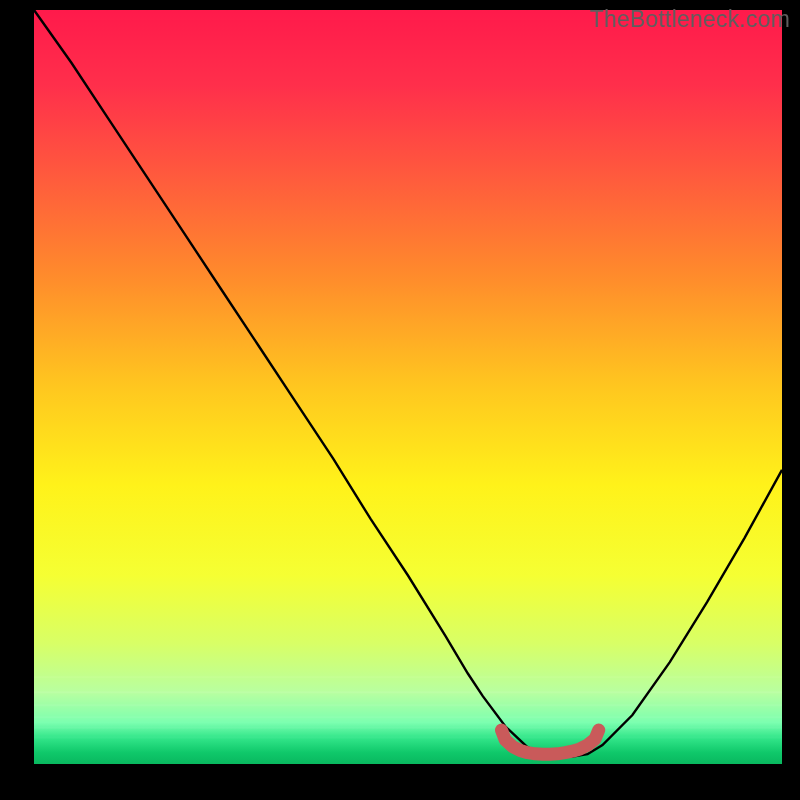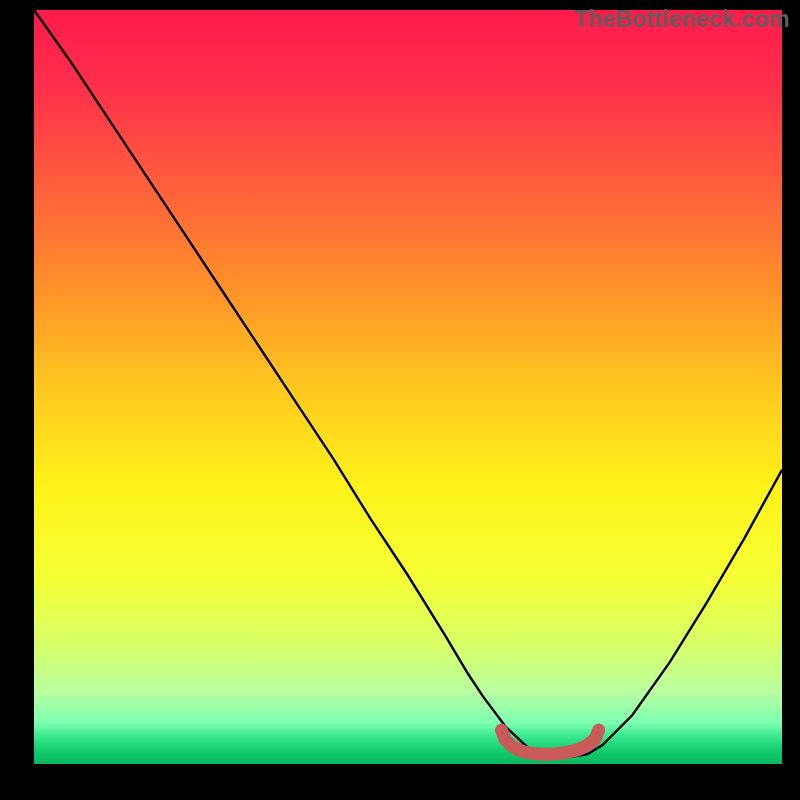--- a/index.html
+++ b/index.html
@@ -16,21 +16,21 @@
     width: 800px;
     height: 800px;
     background: #000;
   }
   .watermark {
     position: absolute;
     top: 6px;
     right: 10px;
     color: #5e5e5e;
     font-size: 23px;
-    font-weight: 700;
+    font-weight: 400;
     letter-spacing: 0.2px;
     z-index: 5;
   }
   svg {
     display: block;
   }
 </style>
 </head>
 <body>
 

